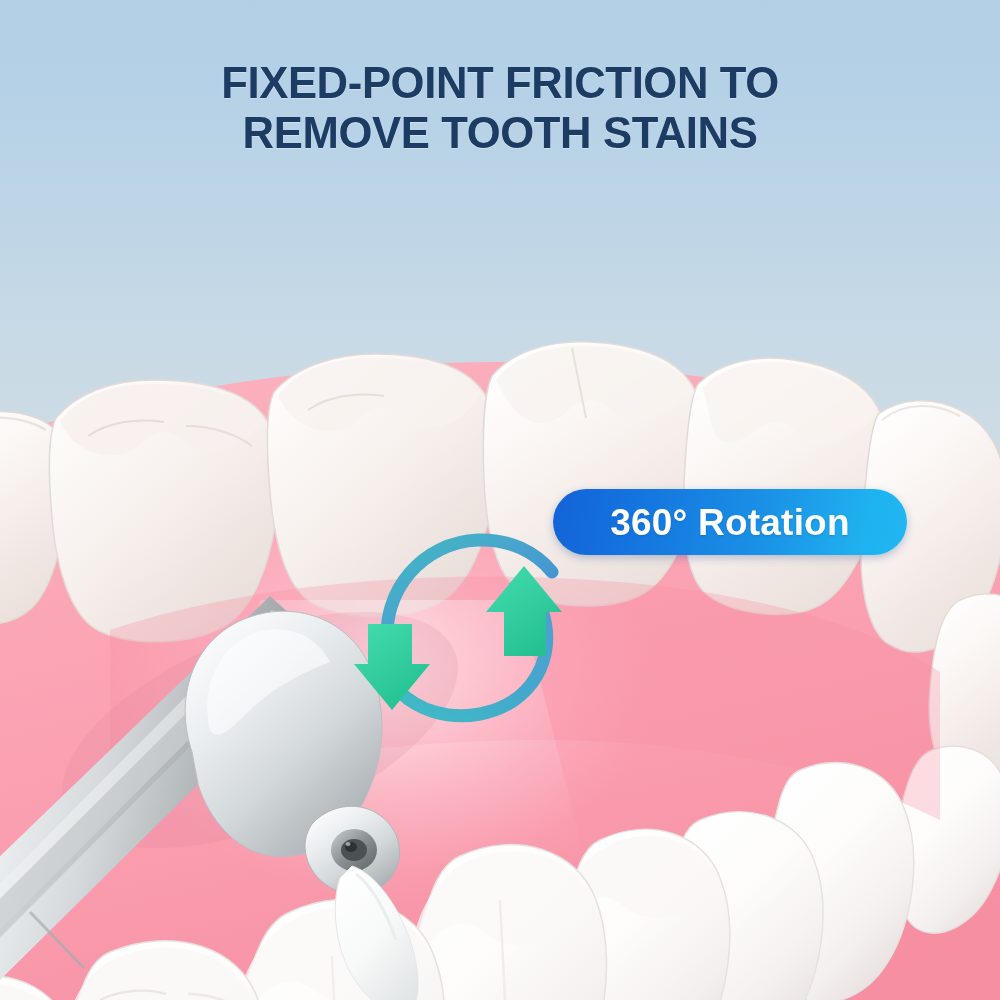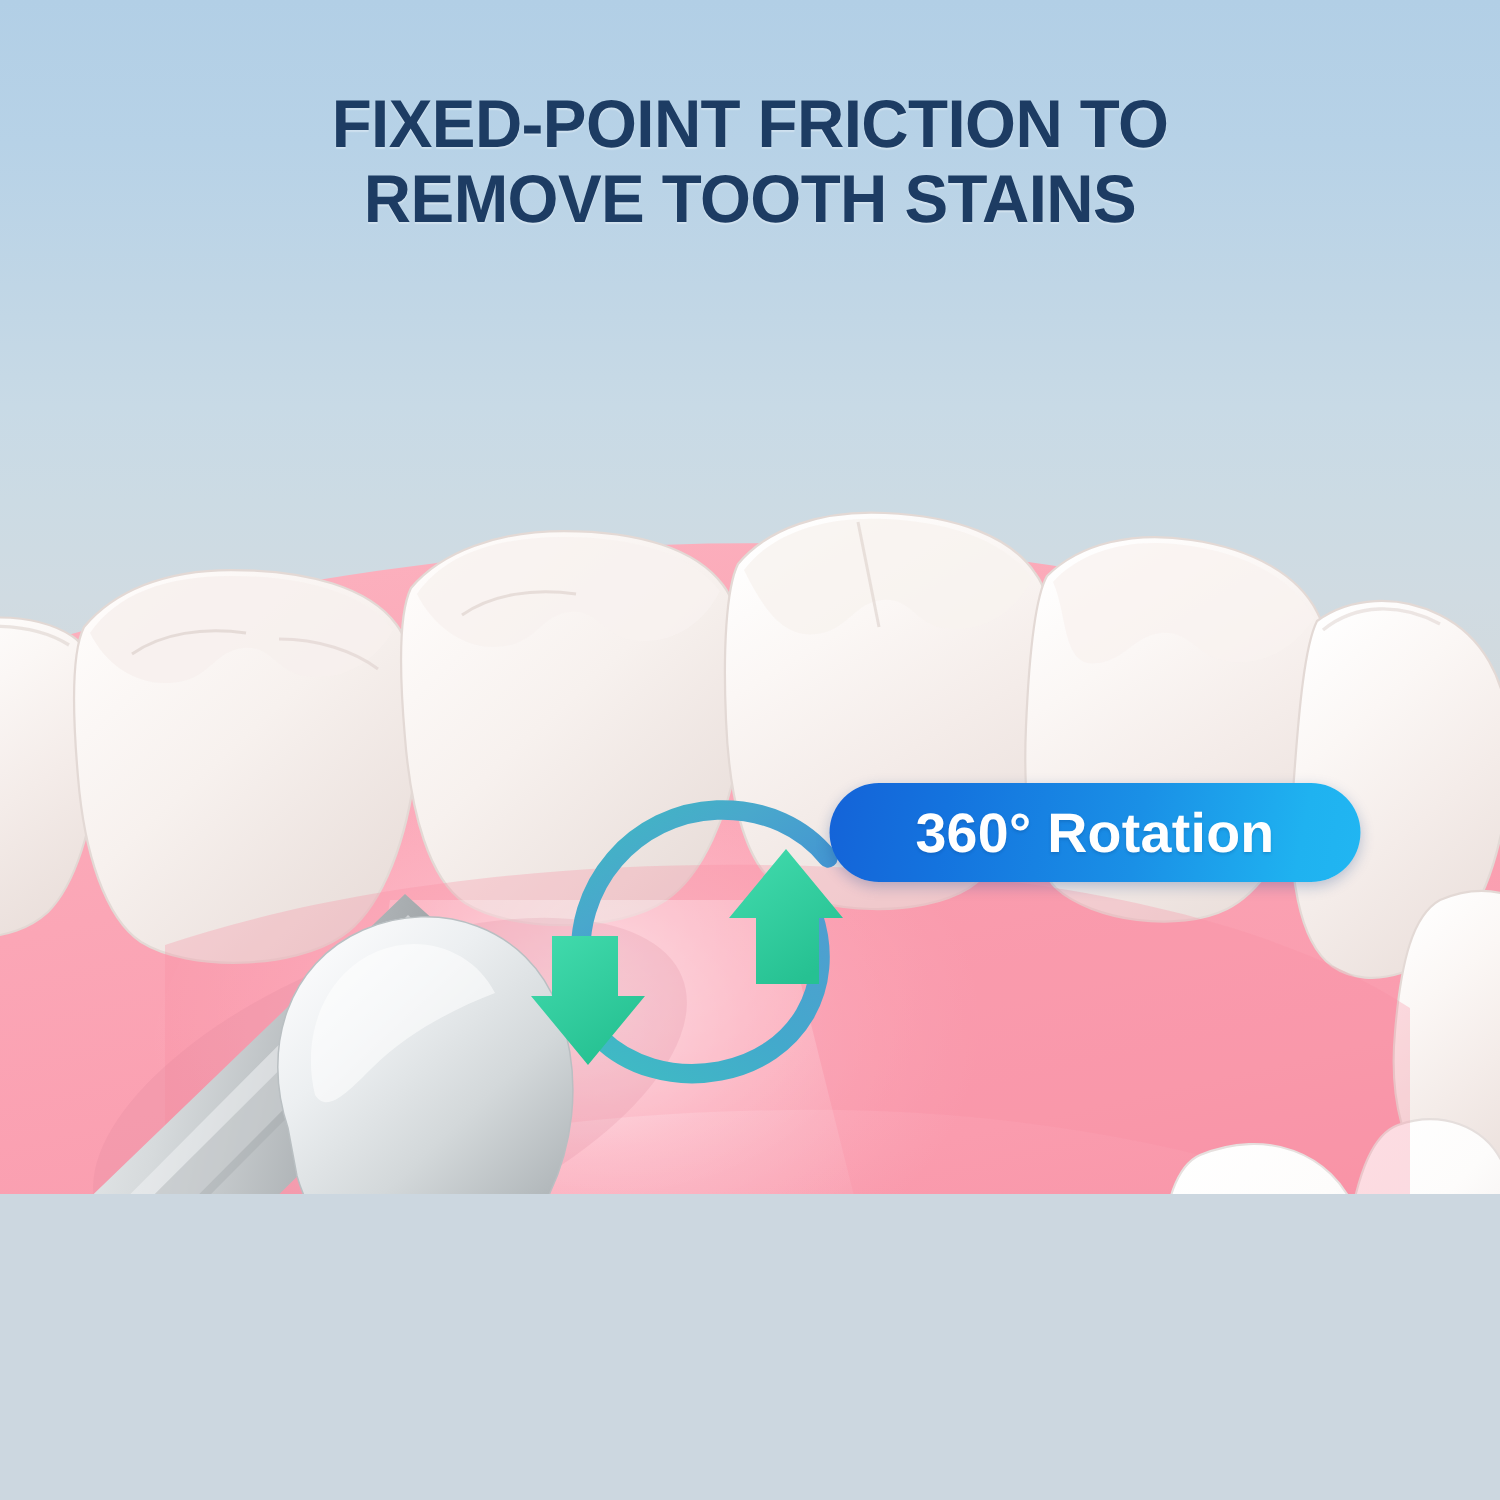--- a/index.html
+++ b/index.html
@@ -4,21 +4,21 @@
 <title>Fixed-Point Friction To Remove Tooth Stains</title>
 <style>
   * { margin:0; padding:0; box-sizing:border-box; }
   html,body { width:1000px; height:1000px; overflow:hidden; }
   body {
     font-family:"Liberation Sans", sans-serif;
     background:#ccd7e0;
   }
   #stage {
     position:relative;
-    width:1000px; height:796px;
+    width:1000px; height:1000px;
     overflow:hidden;
   }
 
   
   .bg-gradient {
     position:absolute; inset:0;
     background:linear-gradient(180deg,
        #b2cfe6 0%,
        #b7d2e7 12%,
        #c0d6e6 24%,
@@ -50,21 +50,21 @@
   .mouth-wrap {
     position:absolute;
     left:-40px; top:300px;
     width:1080px; height:760px;
   }
   .mouth-svg { display:block; width:100%; height:100%; }
 
   
   .badge {
     position:absolute;
-    left:553px; top:522px;
+    left:553px; top:489px;
     width:354px; height:66px;
     border-radius:33px;
     background:linear-gradient(100deg,#1463d8 0%, #1473de 22%, #1a90e6 58%, #1fb2f0 88%, #21b6f2 100%);
     box-shadow:0 3px 9px rgba(20,70,140,.28);
     display:flex; align-items:center; justify-content:center;
   }
   .badge-label {
     color:#ffffff;
     font-size:37px;
     font-weight:bold;

